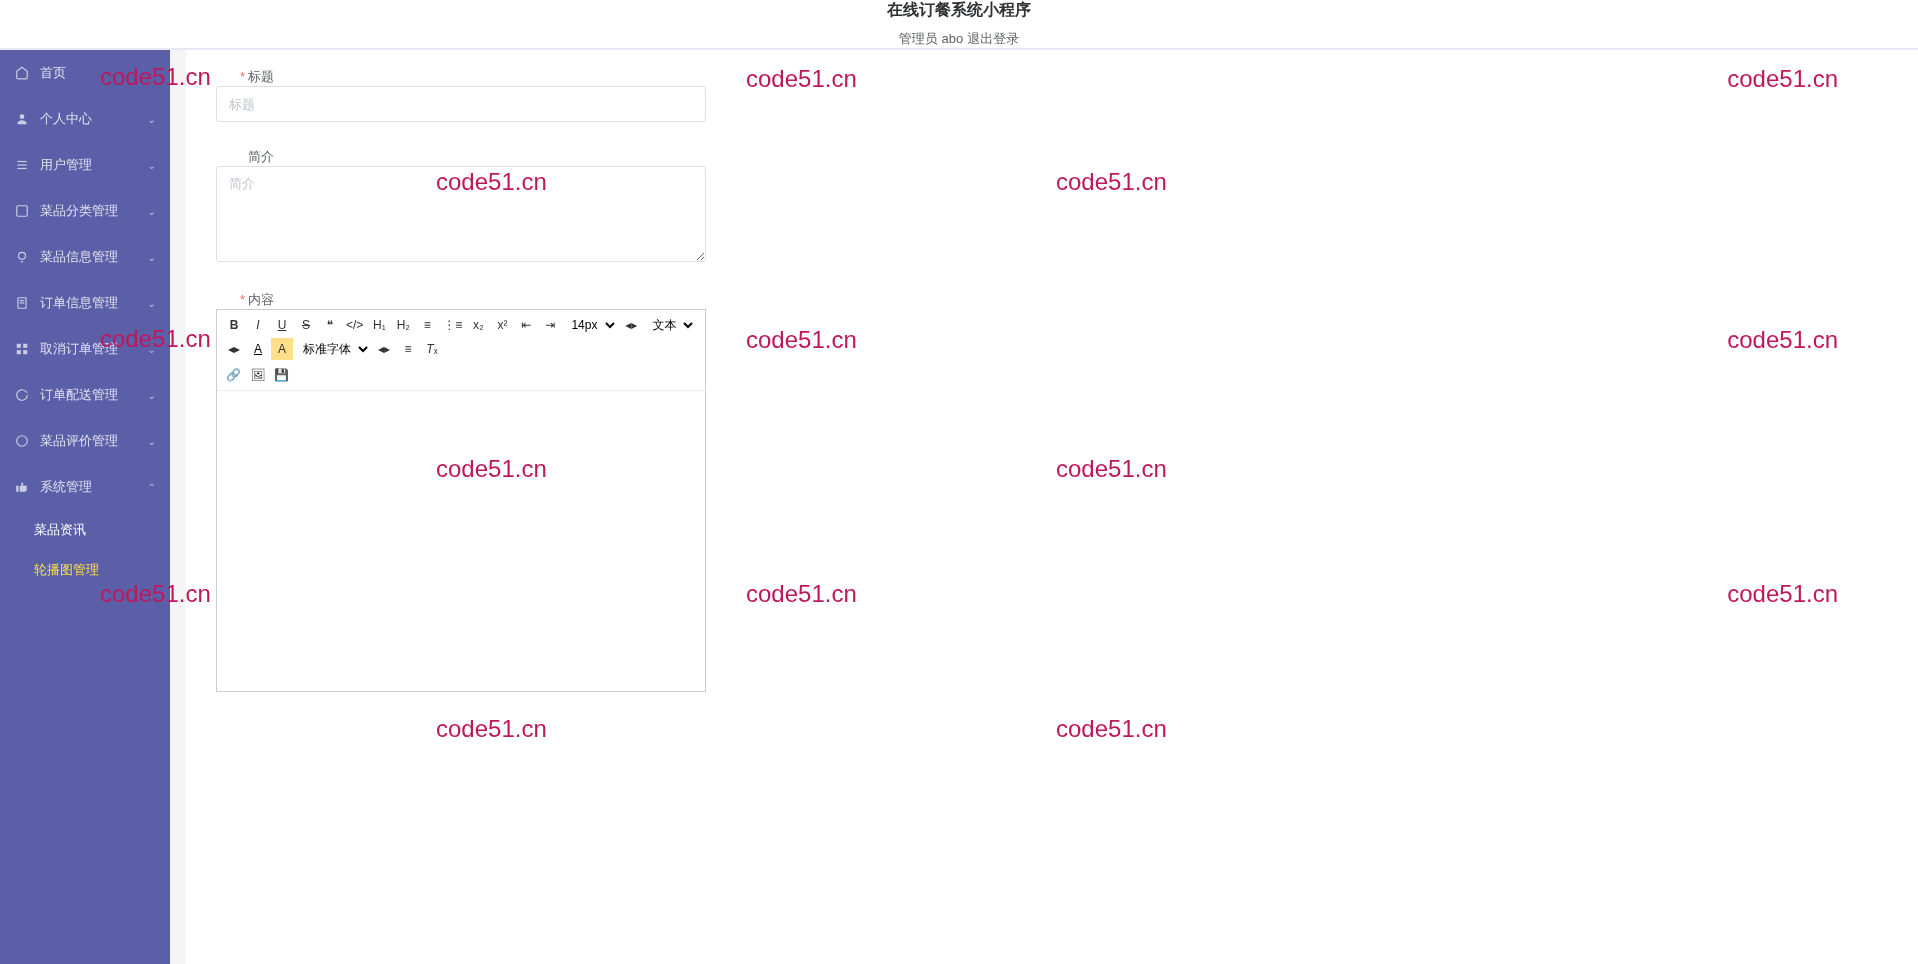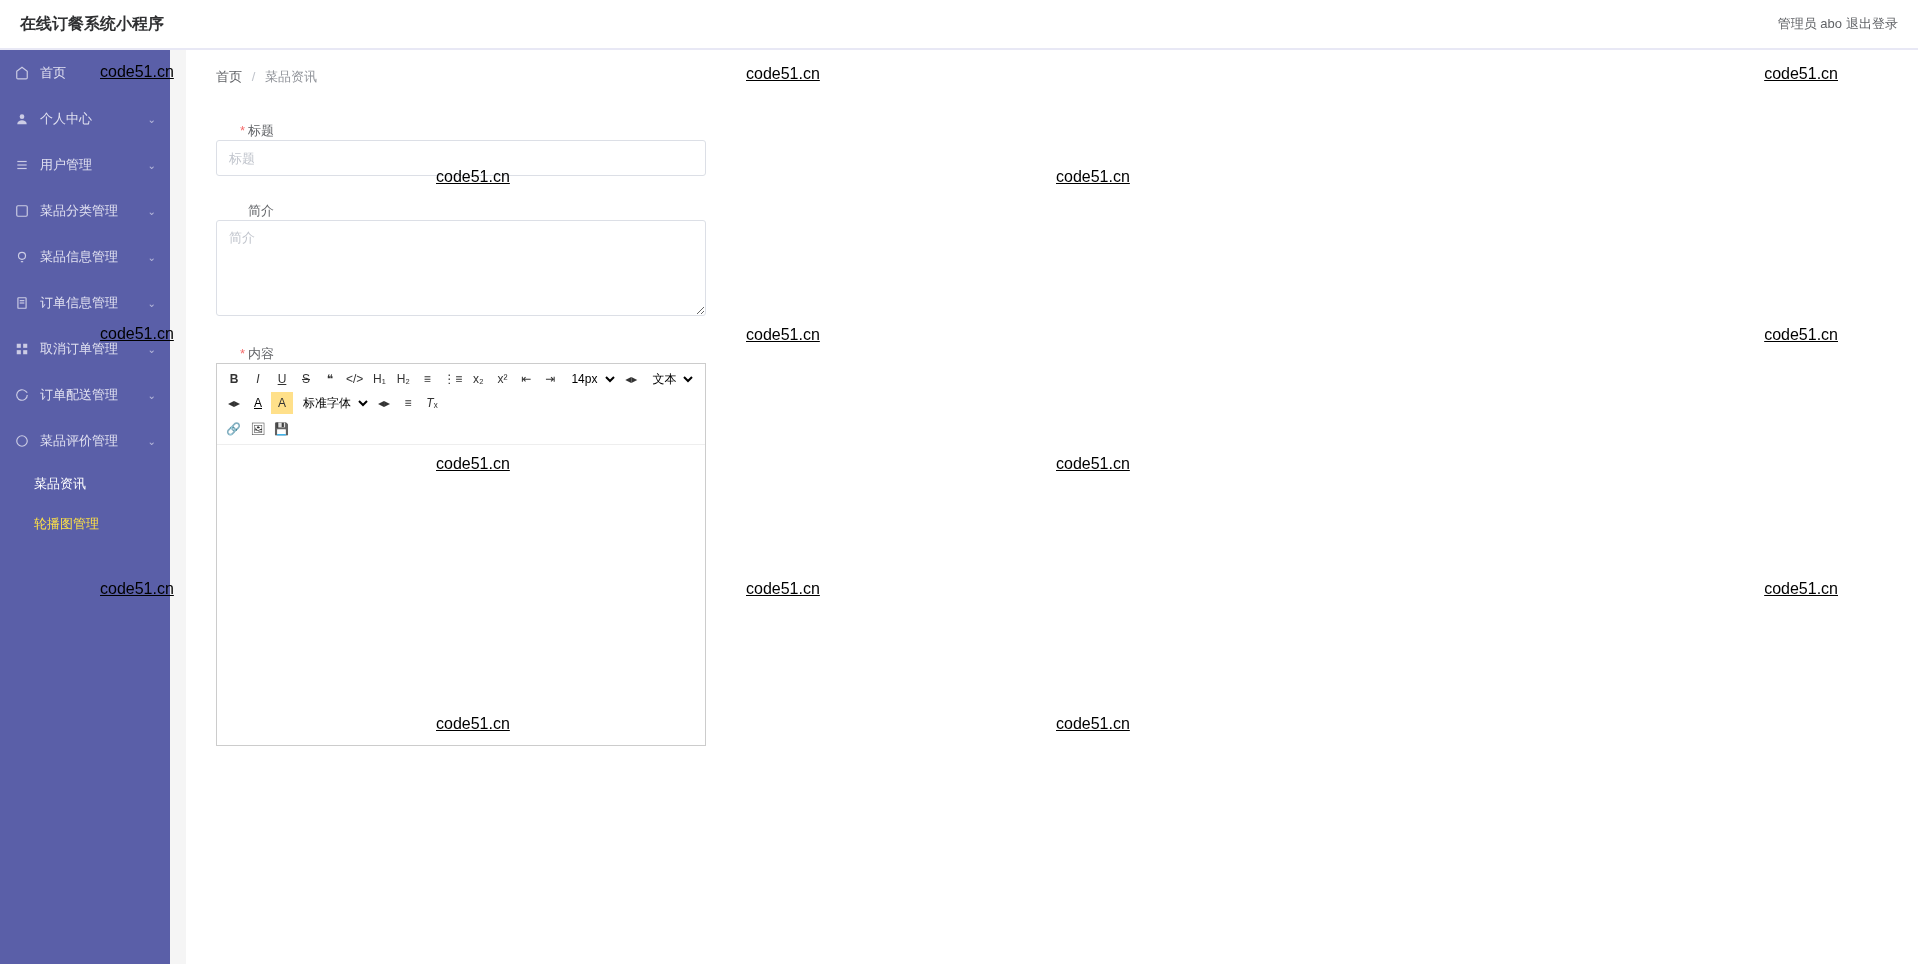--- a/index.html
+++ b/index.html
@@ -1,18 +1,18 @@
 <!DOCTYPE html>
 <html><head>
 <meta charset="utf-8">
 <style>
 * { box-sizing: border-box; margin: 0; padding: 0; }
 body { font-family: "Microsoft YaHei", -apple-system, sans-serif; font-size: 13px; color: #606266; background: #f5f5f5; }
 
-.header { height: 50px; background: #fff; display: flex; align-items: center; justify-content: space-between; padding: 0 20px; border-bottom: 2px solid #e8e8f5; }
+.header { height: 50px; background: #fff; display: flex; align-items: center; justify-content: space-between; padding: 0 20px; border-bottom: 2px solid #e8e8f5; flex-direction: column; }
 .header-title { font-weight: bold; font-size: 16px; color: #303133; }
 .header-right { display: flex; gap: 4px; }
 .header-right span { color: #606266; cursor: pointer; }
 
 .container { display: flex; height: calc(100vh - 50px); gap: 16px; }
 
 .sidebar { width: 170px; background: #5a5fa8; color: #fff; overflow-y: auto; flex-shrink: 0; }
 .menu-item { height: 46px; display: flex; align-items: center; padding: 0 14px; cursor: pointer; font-size: 13px; color: #e0e0f0; position: relative; }
 .menu-item .icon { width: 16px; height: 16px; margin-right: 10px; display: inline-flex; align-items: center; justify-content: center; opacity: 0.85; }
 .menu-item .arrow { position: absolute; right: 14px; font-size: 10px; opacity: 0.7; }
@@ -42,21 +42,21 @@
 .textarea::placeholder { color: #c0c4cc; }
 
 .editor { width: 490px; border: 1px solid #ccc; }
 .editor-toolbar { border-bottom: 1px solid #eee; padding: 4px 6px; display: flex; flex-wrap: wrap; gap: 2px; align-items: center; }
 .tb-btn { min-width: 22px; height: 22px; display: inline-flex; align-items: center; justify-content: center; cursor: pointer; font-size: 12px; color: #333; padding: 0 3px; }
 .tb-sel { height: 22px; font-size: 12px; border: none; background: transparent; cursor: pointer; padding: 0 4px; }
 .editor-body { min-height: 300px; padding: 10px; }
 
 svg { display: block; }
 
-.watermark { position: absolute; color: #000000; font-size: 16px; pointer-events: none; user-select: none; text-decoration: underline; }
+.watermark { position: absolute; color: #be185d; font-size: 24px; pointer-events: none; user-select: none; }
 .watermark-red { position: absolute; color: #d42020; font-size: 28px; pointer-events: none; user-select: none; font-weight: 400; white-space: nowrap; }
 </style>
 </head>
 <body>
 
 <div class="header">
   <div class="header-title">在线订餐系统小程序</div>
   <div class="header-right">
     <span>管理员 abo</span>
     <span>退出登录</span>
@@ -157,36 +157,40 @@
     <div class="menu-item">
       <span class="icon">
           <svg width="14" height="14" viewBox="0 0 24 24" fill="none" stroke="currentColor" stroke-width="2">
             <circle cx="12" cy="12" r="9"></circle>
           </svg>
         </span>
       <span>菜品评价管理</span>
       <span class="arrow">⌄</span>
     </div>
 
+    <div class="menu-item">
+      <span class="icon">
+          <svg width="14" height="14" viewBox="0 0 24 24" fill="currentColor">
+            <path d="M2 10h4v10H2zM8 10h10l2-1v9l-2 2H8z M11 10V4l3 1v5"></path>
+          </svg>
+        </span>
+      <span>系统管理</span>
+      <span class="arrow">⌃</span>
+    </div>
     <div class="sub-item active">
       <span>菜品资讯</span>
     </div>
     <div class="sub-item">
       <span>轮播图管理</span>
     </div>
 
   </div>
 
   <div class="main">
 
-    <div class="breadcrumb">
-      <span class="bc-home">首页</span>
-      <span class="sep">/</span>
-      <span class="bc-cur">菜品资讯</span>
-    </div>
 
     <div class="form">
 
       <div class="form-row">
         <div class="form-label"><span class="req">*</span><span>标题</span></div>
         <div class="form-control">
           <input class="input-text" type="text" placeholder="标题" style="">
         </div>
       </div>
 

